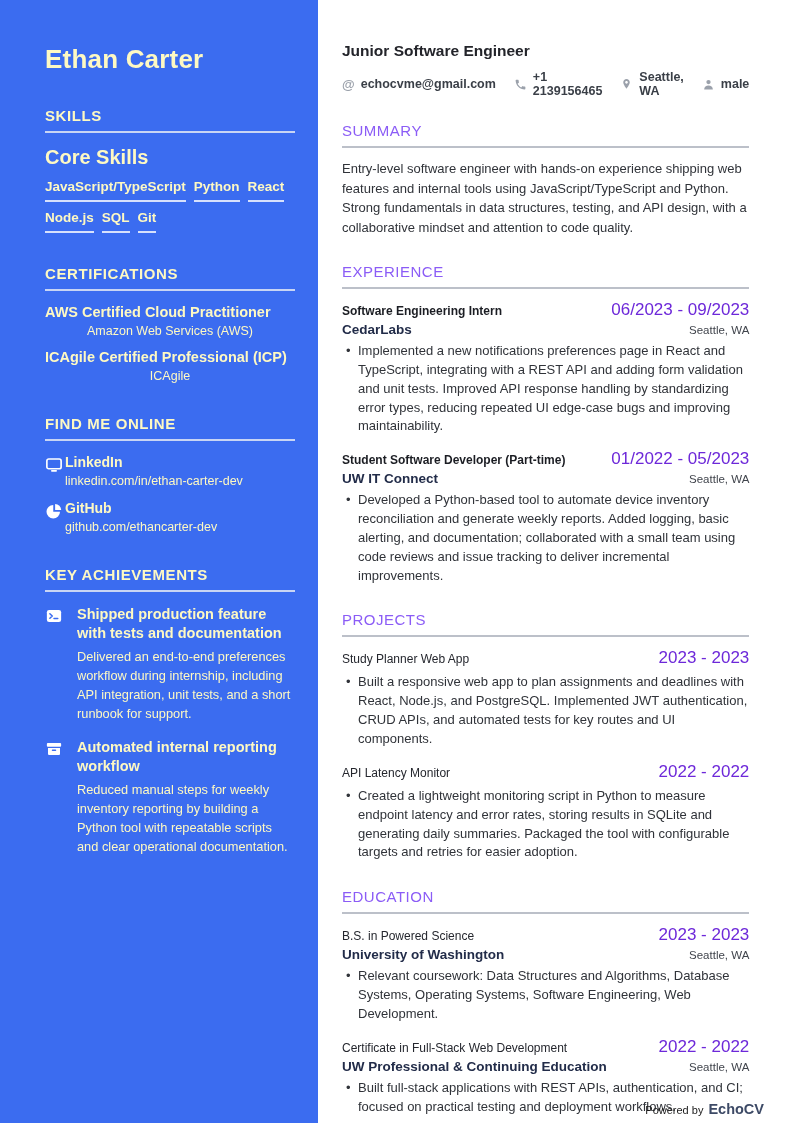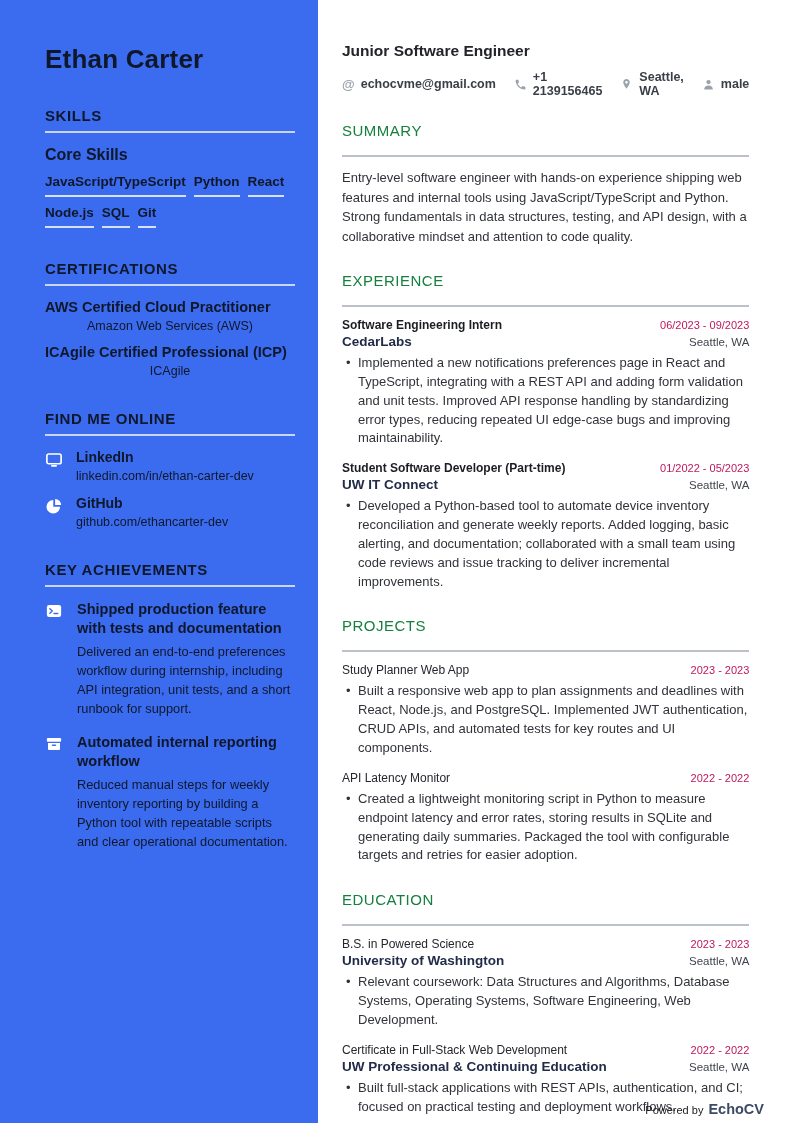--- a/index.html
+++ b/index.html
@@ -5,68 +5,68 @@
   * { margin:0; padding:0; box-sizing:border-box; }
   html,body { width:794px; height:1123px; }
   body {
     font-family:"Liberation Sans","DejaVu Sans",sans-serif;
     display:flex; background:#ffffff; overflow:hidden; position:relative;
   }
 
   
   .sidebar {
     width:318px; min-width:318px; height:100%;
-    background:#3b6cf0; color:#0f172a;
+    background:#3b6cf0; color:#fef9c3;
     padding:44px 23px 20px 45px;
   }
   .name { font-size:26px; font-weight:bold; letter-spacing:.2px; }
   .side-section { margin-top:32px; }
   .side-heading {
     font-size:15px; font-weight:bold; letter-spacing:.6px;
     border-bottom:2px solid rgba(226,232,245,.85);
     padding-bottom:7px; margin-bottom:13px;
   }
-  .skill-group { font-size:16px; font-weight:bold; margin-bottom:10px; }
+  .skill-group { font-size:20px; font-weight:bold; margin-bottom:10px; }
   .skills-wrap { display:flex; flex-wrap:wrap; column-gap:24px; row-gap:12px;gap:8px; }
   .skill {
     font-size:13.5px; font-weight:bold;
     border-bottom:2px solid rgba(255,255,255,.8); padding-bottom:6px;
   }
   .cert { margin-bottom:11px; }
   .cert-title { font-size:14.5px; font-weight:bold; margin-bottom:4px; }
   .cert-issuer { font-size:12.5px; font-weight:normal;text-align:center; }
-  .link-item { display:flex; gap:13px; margin-bottom:12px; }
+  .link-item { display:flex; gap:2px; margin-bottom:12px; }
   .link-icon { width:18px; min-width:18px; padding-top:2px; }
   .link-label { font-size:14px; font-weight:bold; margin-bottom:4px; }
   .link-url { font-size:12.5px;text-align:center; }
   .ach { display:flex; gap:14px; margin-bottom:14px; }
   .ach-icon { width:18px; min-width:18px; padding-top:2px; }
   .ach-title { font-size:14.5px; font-weight:bold; line-height:1.32; margin-bottom:5px; }
   .ach-desc { font-size:12.8px; line-height:1.48; }
 
   
   .main { flex:1; padding:42px 45px 20px 24px; color:#303339; }
   .job-title { font-size:15.5px; font-weight:bold; color:#23242a; margin-bottom:10px; }
   .contact-row { display:flex; align-items:center; gap:18px; margin-bottom:24px; }
   .contact-item { display:flex; align-items:center; gap:6px; font-size:12.5px; font-weight:bold; color:#3a3f47; }
   .c-icon { width:13px; height:13px; display:inline-block; }
   .at-glyph { color:#9ba1ab; font-size:13px; font-weight:bold; }
 
   .section { margin-bottom:26px; }
   .section-heading {
-    font-size:15px; font-weight:500; color:#15803d; letter-spacing:.5px;
-    border-bottom:2px solid #bcc0c9; padding-bottom:16px; margin-bottom:11px;
+    font-size:15px; font-weight:500; color:#8b5cf6; letter-spacing:.5px;
+    border-bottom:2px solid #bcc0c9; padding-bottom:7px; margin-bottom:11px;
   }
   .summary-text { font-size:13px; line-height:1.5; color:#303339; }
 
   .entry { margin-bottom:13px; }
   .entry-row { display:flex; justify-content:space-between; align-items:baseline; }
   .entry-title { font-size:12px; font-weight:bold; color:#1b1d23; }
   .entry-title.plain { font-weight:normal; color:#25272e; }
-  .entry-date { font-size:11px; color:#be185d; white-space:nowrap; }
+  .entry-date { font-size:17px; color:#6d28d9; white-space:nowrap; }
   .entry-org { font-size:13.5px; font-weight:bold; color:#222c49; margin-top:2px; }
   .entry-loc { font-size:11.5px; color:#40444c; white-space:nowrap; }
   .bullets { margin-top:5px; }
   .bullet { font-size:13px; line-height:1.45; color:#303339; padding-left:16px; position:relative; }
   .bullet::before { content:"•"; position:absolute; left:4px; }
 
   .footer { position:absolute; right:30px; bottom:6px; display:flex; align-items:baseline; gap:5px; }
   .powered-by { font-size:11px; color:#1a1a1a; }
   .brand { font-size:14.5px; font-weight:600; color:#3d4a66; }
 </style>

